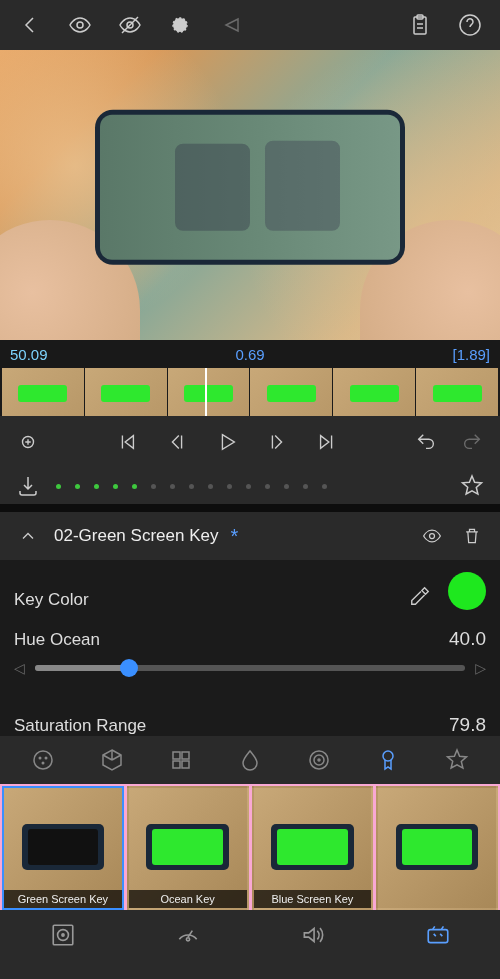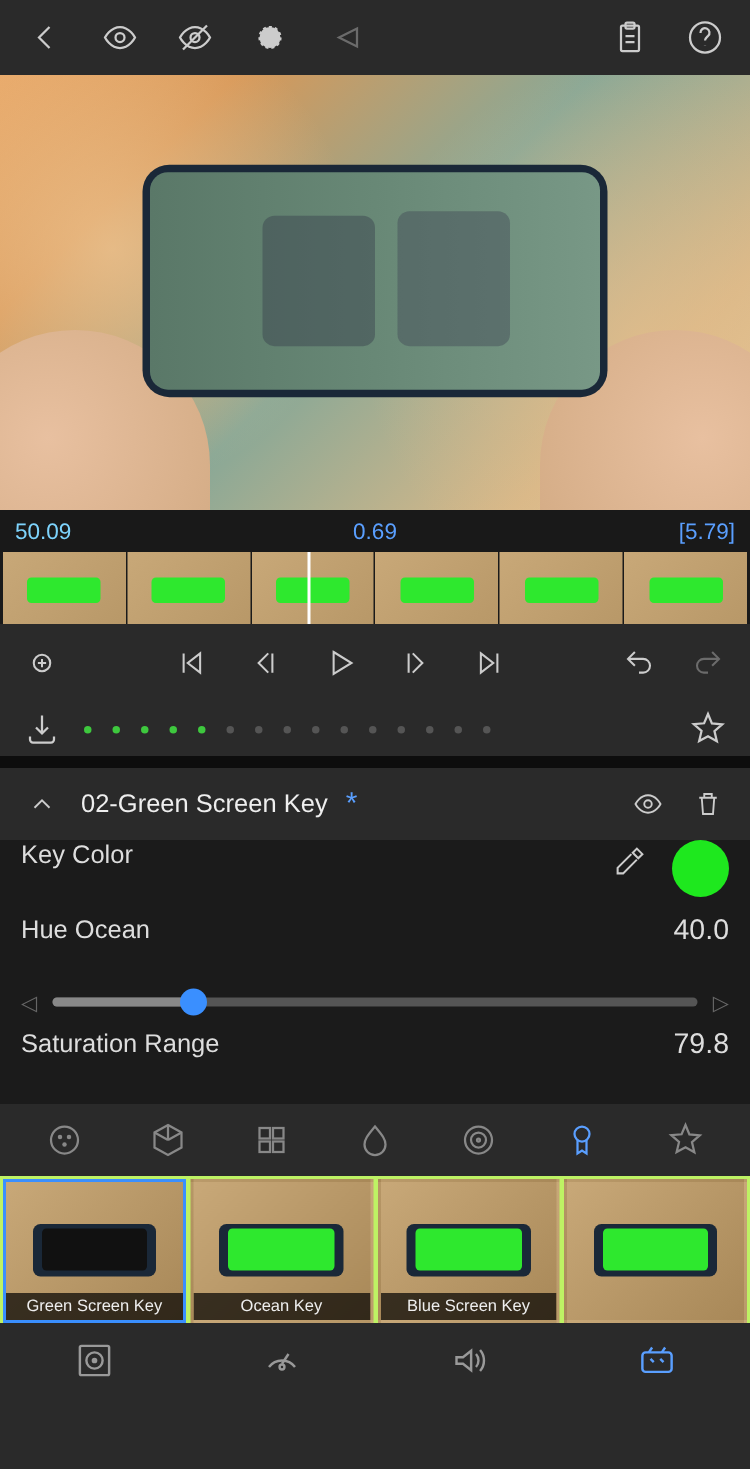--- a/index.html
+++ b/index.html
@@ -30,35 +30,35 @@
 .progress-row{height:36px;display:flex;align-items:center;padding:0 14px;gap:14px}
 .dots{flex:1;display:flex;gap:14px;align-items:center}
 .dot{width:5px;height:5px;border-radius:50%;background:#555}
 .dot.on{background:#3ec83e}
 .divider{height:8px;background:#0d0d0d}
 .section-header{height:48px;display:flex;align-items:center;padding:0 14px;gap:12px;background:#2a2a2a}
 .section-header .title{font-size:17px;color:#eee}
 .section-header .star{color:#5a9fff;font-size:20px}
 .section-header .spacer{flex:1}
 .section-header svg{width:20px;height:20px}
-.param-row{height:50px;display:flex;align-items:flex-start;padding:0 14px;gap:14px;background:#1b1b1b}
+.param-row{height:50px;display:flex;align-items:flex-end;padding:0 14px;gap:14px;background:#1b1b1b}
 .param-label{font-size:17px;color:#ddd;flex:1}
 .param-value{font-size:19px;color:#ddd}
 .color-swatch{width:38px;height:38px;border-radius:50%;background:#1ee81e}
 .eyedrop svg{width:22px;height:22px;stroke:#ccc;fill:none;stroke-width:1.5}
 .slider-row{height:36px;display:flex;align-items:center;padding:0 14px;gap:10px;background:#1b1b1b}
 .slider-track{flex:1;height:6px;background:#555;border-radius:3px;position:relative}
 .slider-fill{position:absolute;left:0;top:0;bottom:0;width:22%;background:#888;border-radius:3px}
 .slider-thumb{position:absolute;left:22%;top:50%;transform:translate(-50%,-50%);width:18px;height:18px;border-radius:50%;background:#3a8fff}
 .tri{color:#666;font-size:14px}
 .cat-tabs{height:48px;display:flex;align-items:center;justify-content:space-around;background:#2a2a2a;padding:0 8px}
 .cat-tabs .tab{width:32px;height:32px;display:flex;align-items:center;justify-content:center;cursor:pointer}
 .cat-tabs svg{width:24px;height:24px;stroke:#888;fill:none;stroke-width:1.5}
 .cat-tabs .tab.active svg{stroke:#5a9fff}
-.presets{height:98px;display:flex;gap:3px;padding:2px 2px 0;background:#bef264}
+.presets{height:126px;display:flex;gap:3px;padding:2px 2px 0;background:#f9a8d4}
 .preset{flex:1;position:relative;background:linear-gradient(135deg,#c8a878,#a88858);border:2px solid transparent;cursor:pointer;overflow:hidden}
 .preset.selected{border-color:#3a8fff}
 .preset .pphone{position:absolute;left:15%;top:30%;width:70%;height:38%;background:#1a2838;border-radius:5px}
 .preset .pscreen{position:absolute;left:20%;top:34%;width:60%;height:30%;border-radius:3px}
 .preset .plabel{position:absolute;left:0;right:0;bottom:0;background:rgba(0,0,0,.7);color:#eee;font-size:11px;text-align:center;padding:3px 0;white-space:nowrap;overflow:hidden}
 .bottom-tabs{height:50px;display:flex;align-items:center;justify-content:space-around;background:#2a2a2a}
 .bottom-tabs .btab{width:36px;height:36px;display:flex;align-items:center;justify-content:center;cursor:pointer}
 .bottom-tabs svg{width:26px;height:26px;stroke:#999;fill:none;stroke-width:1.5}
 .bottom-tabs .btab.active svg{stroke:#5a9fff}
 </style>
@@ -115,21 +115,21 @@
   <div class="hand-l"></div>
   <div class="hand-r"></div>
   <div class="phone">
       <div class="phone-screen"></div>
     </div>
 </div>
 
 <div class="timecodes">
   <span class="left">50.09</span>
   <span class="center">0.69</span>
-  <span class="right">[5.79]</span>
+  <span class="right">[1.89]</span>
 </div>
 
 <div class="filmstrip">
   <div class="frame"></div>
   <div class="frame"></div>
   <div class="frame"></div>
   <div class="frame"></div>
   <div class="frame"></div>
   <div class="frame"></div>
   <div class="playhead"></div>

